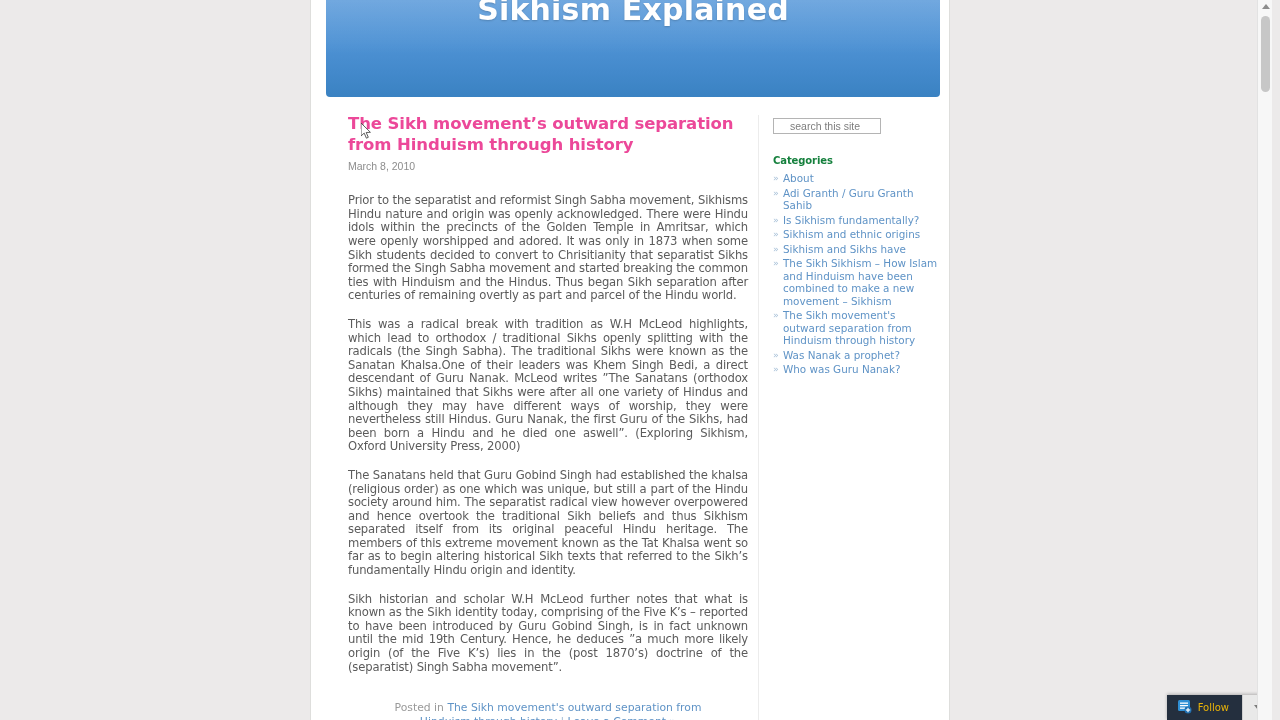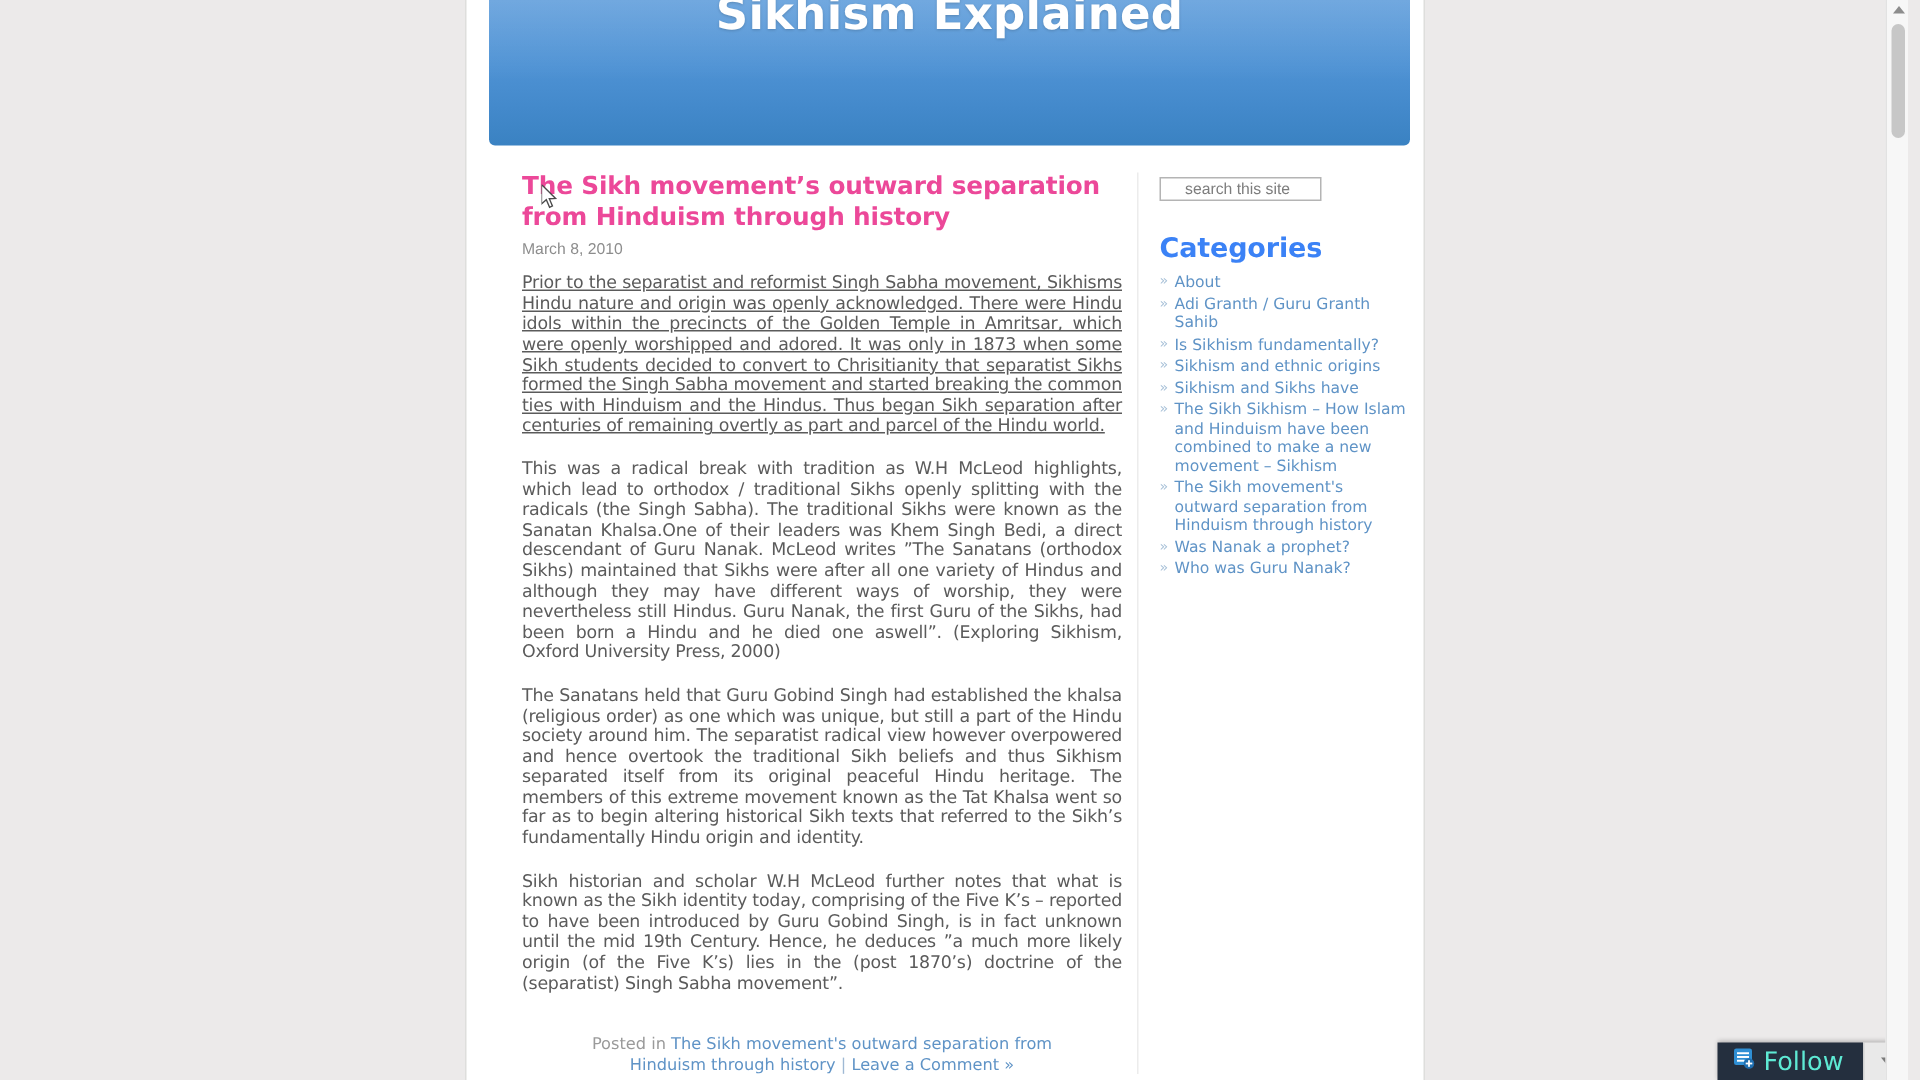--- a/index.html
+++ b/index.html
@@ -113,21 +113,21 @@
 
   .post-para {
     margin: 15px 0 0 0;
     color: #5b5b5b;
     font-size: 11.6px;
     line-height: 13.6px;
     text-align: justify;
     font-family: "DejaVu Sans", sans-serif;
     letter-spacing: -0.15px;
   }
-  .post-para:first-of-type { margin-top: 10px; text-decoration: underline; }
+  .post-para:first-of-type { margin-top: 22px; }
 
   #post-meta {
     margin: 27px 0 0 0;
     padding: 0 36px;
     text-align: center;
     font-size: 10.8px;
     line-height: 13.5px;
     color: #9a9a9a;
     font-family: "DejaVu Sans", sans-serif;
   }
@@ -147,23 +147,23 @@
     color: #595959;
     font-size: 10.5px;
     font-family: "Liberation Sans", sans-serif;
     outline: none;
     border-radius: 0;
   }
   #search-input::placeholder { color: #7d7d7d; opacity: 1; }
 
   #categories-heading {
     margin: 21px 0 0 0;
-    color: #3b82f6;
-    font-family: "DejaVu Sans", sans-serif;
-    font-size: 18px;
+    color: #15803d;
+    font-family: "DejaVu Sans", sans-serif;
+    font-size: 10px;
     font-weight: bold;
     letter-spacing: -0.1px;
   }
 
   #category-list {
     list-style: none;
     margin: 6px 0 0 0;
     padding: 0;
   }
   #category-list li {
@@ -197,22 +197,22 @@
     align-items: stretch;
     font-family: "DejaVu Sans", sans-serif;
     box-shadow: 0 -1px 3px rgba(0,0,0,0.25);
   }
   #follow-button {
     display: flex;
     align-items: center;
     gap: 6px;
     background: #242f3e;
     padding: 0 13px 0 10px;
-    color: #5eead4;
-    font-size: 17px;
+    color: #eab308;
+    font-size: 10px;
     text-align: right;
   }
   #follow-icon { display: block; }
   #follow-caret {
     width: 30px;
     background: #e9e9e9;
     display: flex;
     align-items: center;
     justify-content: center;
     border-left: 1px solid #cfcfcf;

